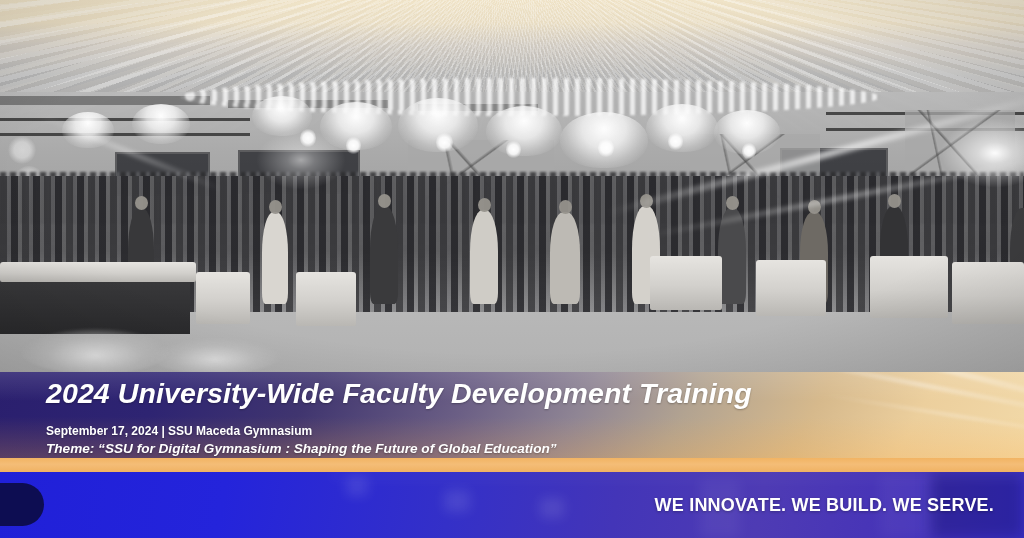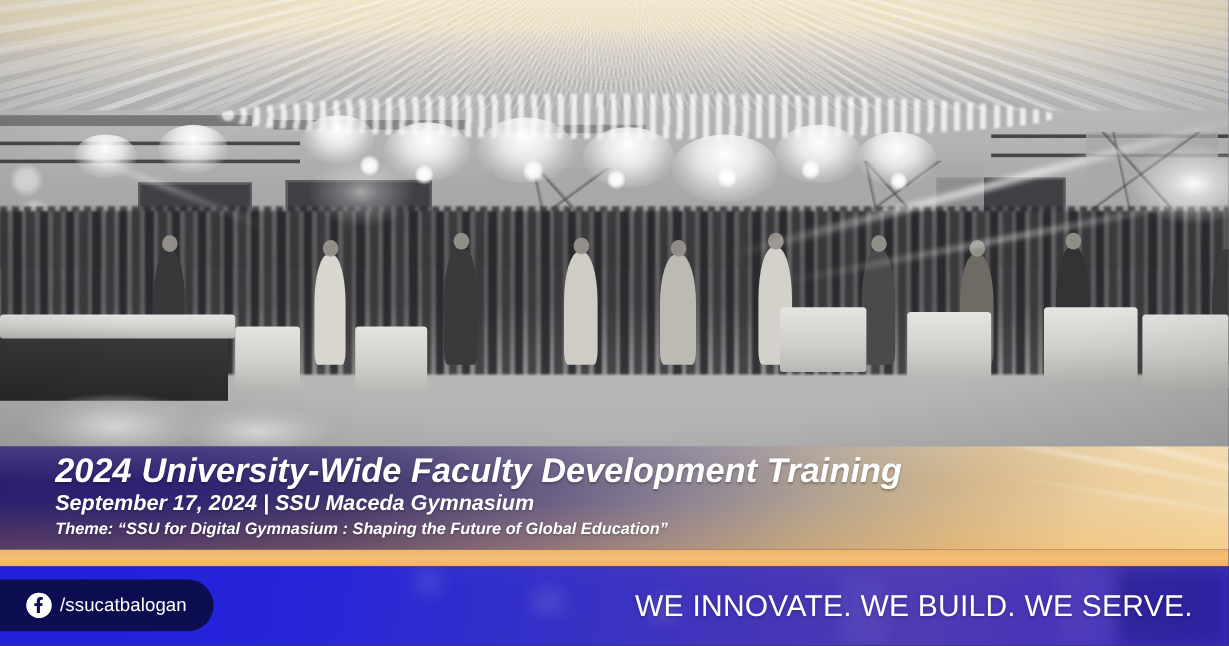--- a/index.html
+++ b/index.html
@@ -203,24 +203,23 @@
     font-size:28.5px;
     font-weight:bold;
     font-style:italic;
     color:#ffffff;
     letter-spacing:0.1px;
     line-height:1.06;
     white-space:nowrap;
     text-shadow:0 1px 2px rgba(0,0,0,0.28);
   }
   .event-date {
-    margin-top:1px;
-    font-size:18px;
+    margin-top:16px;
+    font-size:12px;
     font-weight:bold;
-    font-style:italic;
     color:#ffffff;
     white-space:nowrap;
     line-height:1.22;
     text-shadow:0 1px 2px rgba(0,0,0,0.30);
   }
   .event-theme {
     margin-top:2px;
     font-size:13.6px;
     font-weight:bold;
     font-style:italic;
@@ -282,22 +281,22 @@
     font-weight:normal;
     letter-spacing:0.1px;
     white-space:nowrap;
   }
   #tagline {
     position:absolute; right:30px; top:0; height:66px;
     display:flex; align-items:center;
     z-index:5;
   }
   .tagline-text {
-    font-size:25px;
-    font-weight:normal;
+    font-size:18px;
+    font-weight:bold;
     color:#ffffff;
     letter-spacing:0.2px;
     white-space:nowrap;
     text-shadow:0 1px 3px rgba(0,0,0,0.30);
   }
 </style>
 </head>
 <body>
 
 <div id="poster">
@@ -410,29 +409,20 @@
   <div id="footer">
     <div class="footer-blur" style="left:346px;top:4px;width:22px;height:20px;"></div>
     <div class="footer-blur" style="left:444px;top:18px;width:26px;height:22px;"></div>
     <div class="footer-blur" style="left:540px;top:26px;width:24px;height:20px;"></div>
     <div class="footer-blur" style="left:700px;top:8px;width:40px;height:58px;opacity:.5;"></div>
     <div class="footer-blur" style="left:880px;top:2px;width:56px;height:64px;opacity:.4;"></div>
     <div class="footer-dark" style="left:930px;top:0;width:94px;height:66px;"></div>
     <div class="footer-blur" style="left:330px;top:0;width:700px;height:8px;opacity:.35;"></div>
 
     <div id="social-pill">
-      <div class="social-group">
-        <span class="fb-icon">
-          <svg width="21" height="21" viewBox="0 0 24 24" aria-hidden="true">
-            <circle cx="12" cy="12" r="12" fill="#ffffff"></circle>
-            <path d="M15.1 12.6l.42-2.74h-2.63V8.08c0-.75.37-1.48 1.55-1.48h1.2V4.27s-1.09-.19-2.13-.19c-2.17 0-3.59 1.32-3.59 3.7v2.09H7.52v2.74h2.4v6.62a9.6 9.6 0 0 0 2.97 0v-6.62h2.21z" fill="#0d0d52"></path>
-          </svg>
-        </span>
-        <span class="social-text">/ssucatbalogan</span>
-      </div>
 
     </div>
 
     <div id="tagline">
       <span class="tagline-text">WE INNOVATE. WE BUILD. WE SERVE.</span>
     </div>
   </div>
 
 </div>
 

